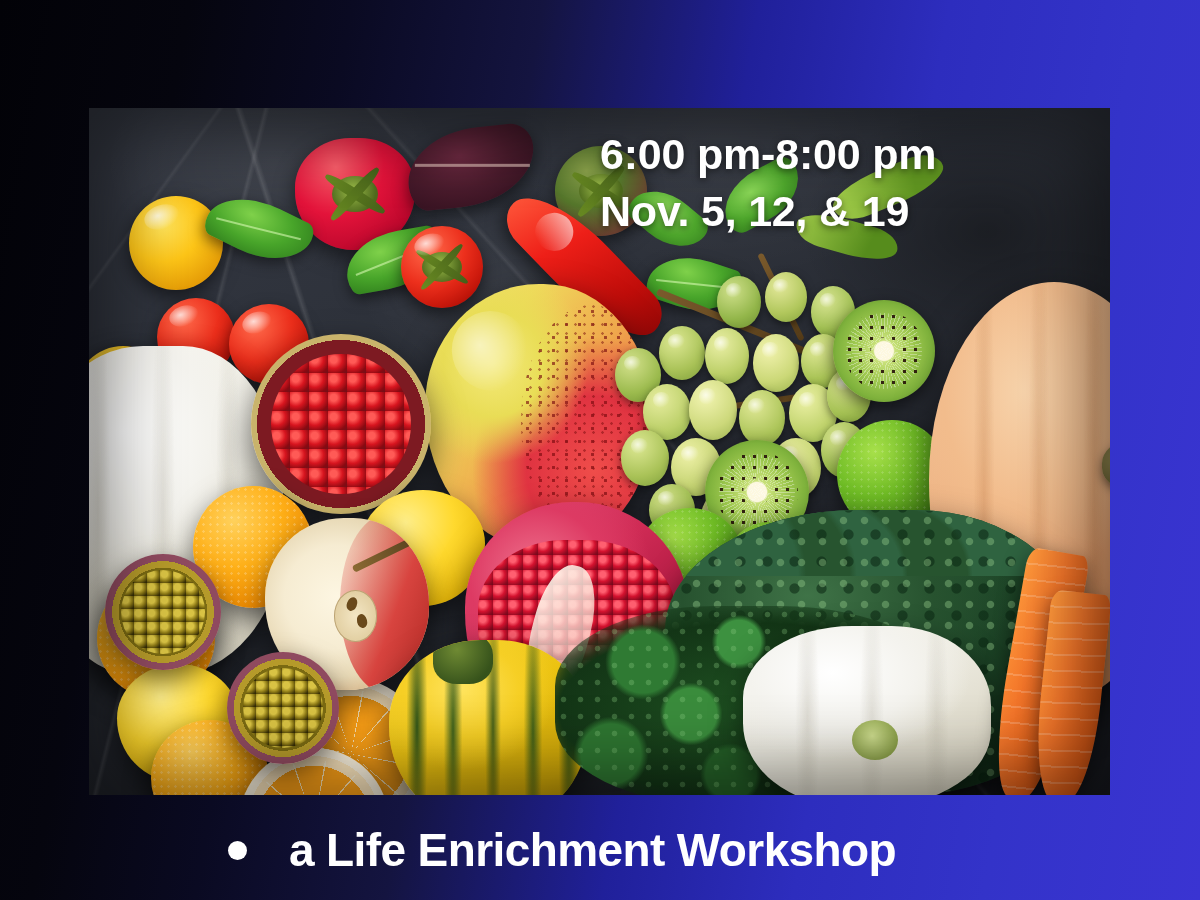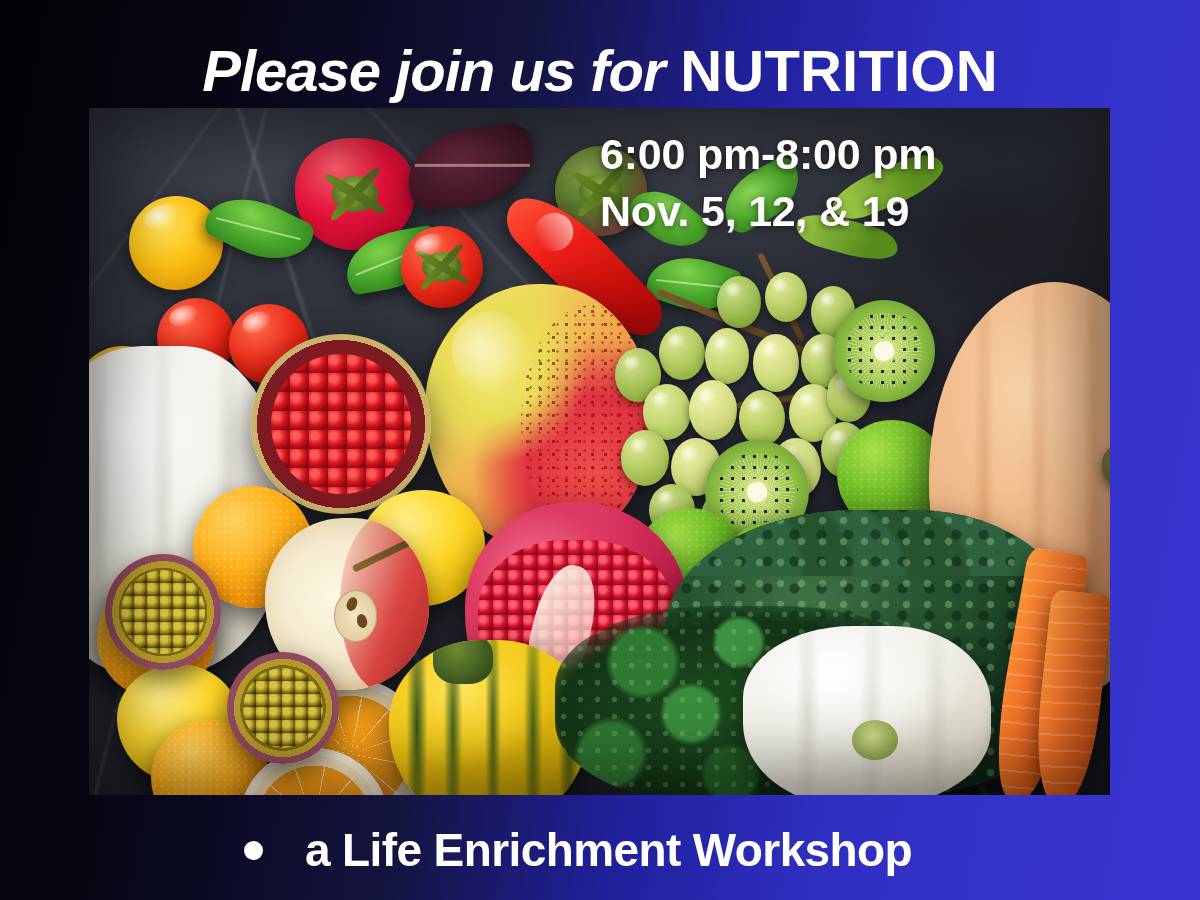--- a/index.html
+++ b/index.html
@@ -538,21 +538,21 @@
     font-weight:bold;
     line-height:57px;
     letter-spacing:-0.2px;
     text-shadow:0 2px 7px rgba(0,0,0,.55);
     white-space:nowrap;
   }
 
   
   #footer-line{
     position:absolute;
-    left:16px; top:822px;
+    left:0; top:822px;
     width:1124px;
     display:flex;
     align-items:center;
     justify-content:center;
     gap:4px;
   }
   #footer-bullet{
     width:19px; height:19px;
     border-radius:50%;
     background:#ffffff;
@@ -566,24 +566,20 @@
     letter-spacing:-0.6px;
     line-height:56px;
     white-space:nowrap;
   }
 </style>
 </head>
 <body>
 
 <div id="flyer">
 
-  <div id="headline">
-    <span class="italic-part">Please join us for</span>
-    <span class="caps-part">NUTRITION</span>
-  </div>
 
   <div id="photo-frame">
     <div id="photo-bg"></div>
 
     <div class="item round tom-yellow gloss" style="left:40px; top:88px; width:94px; height:94px;"></div>
     <div class="item round tom-yellow gloss" style="left:-14px; top:238px; width:96px; height:96px;"></div>
 
     <div class="item pepper-red" style="left:206px; top:30px; width:120px; height:112px;">
       <div class="stem-green" style="width:46px;height:36px;"></div>
     </div>

